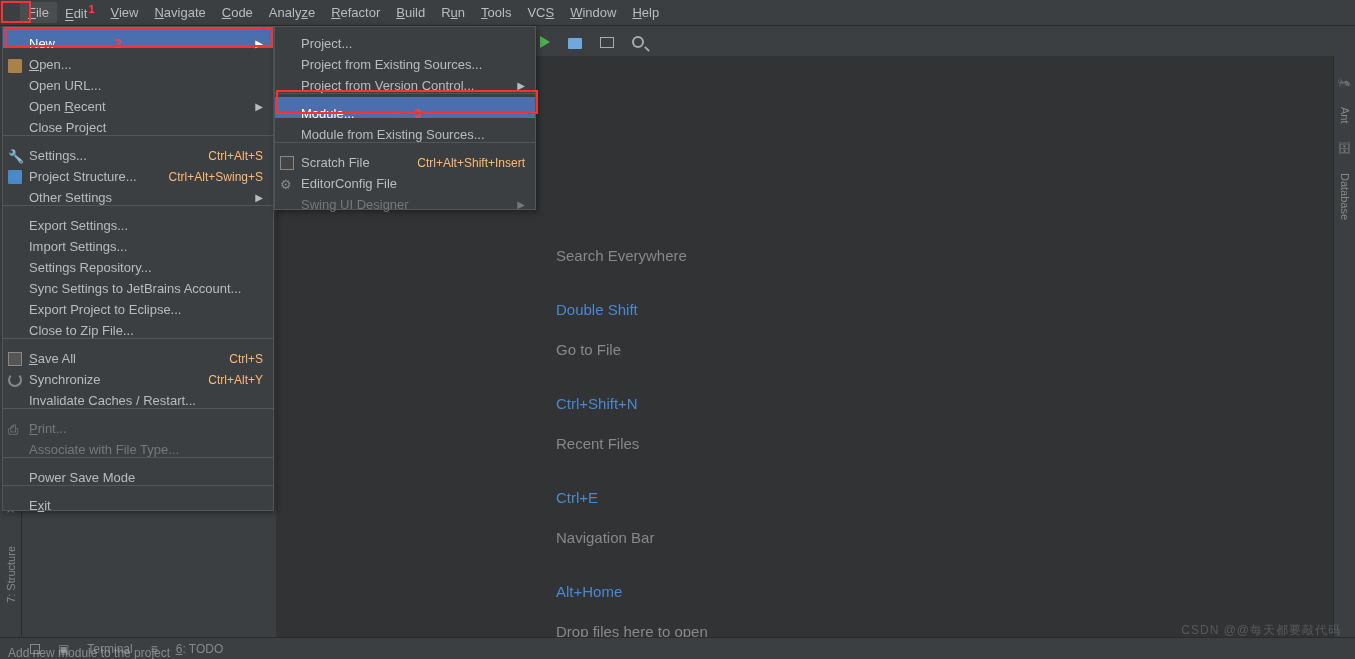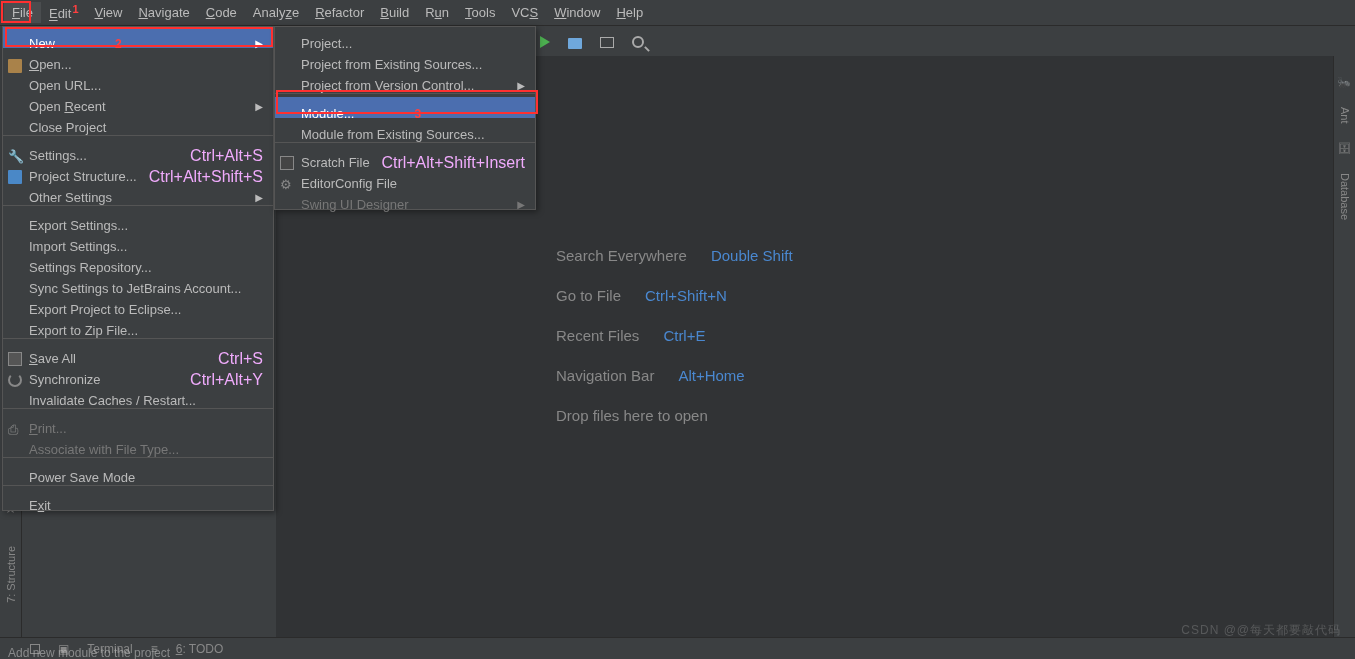--- a/index.html
+++ b/index.html
@@ -1,19 +1,19 @@
 <!DOCTYPE html>
 <html><head>
   <meta charset="utf-8">
   <style>
     * { margin: 0; padding: 0; box-sizing: border-box; font-family: "Segoe UI", Arial, sans-serif; }
     body { background: #3c3f41; color: #bbbbbb; width: 1355px; height: 659px; overflow: hidden; position: relative; font-size: 13px; }
 
     
-    .menubar { height: 26px; background: #3c3f41; display: flex; align-items: center; padding: 0 4px; border-bottom: 1px solid #2b2b2b; position: relative; z-index: 5; }
+    .menubar { height: 26px; background: #3c3f41; display: flex; align-items: center; padding: 0 20px; border-bottom: 1px solid #2b2b2b; position: relative; z-index: 5; }
     .menubar-item { padding: 3px 8px; cursor: default; }
     .menubar-item.active { background: #4a4d4f; }
     .mn { text-decoration: underline; }
     .menubar-item .num { color: #ff4040; font-weight: bold; font-size: 11px; margin-left: 1px; vertical-align: super; }
 
     
     .ann1 { position: absolute; border: 2px solid #ff3030; pointer-events: none; z-index: 50; }
     .ann-file  { left: 1px;   top: 1px;   width: 30px;  height: 22px; }
     .ann-new   { left: 5px;   top: 27px;  width: 268px; height: 20px; }
     .ann-mod   { left: 276px; top: 90px;  width: 262px; height: 24px; }
@@ -27,21 +27,21 @@
     .mag { width:12px;height:12px;border:2px solid #aaa;border-radius:50%;position:relative; }
     .mag:after{content:"";position:absolute;width:6px;height:2px;background:#aaa;transform:rotate(45deg);left:10px;top:10px;}
 
     
     .dropdown { position: absolute; background: #3c3f41; border: 1px solid #555; box-shadow: 2px 2px 6px rgba(0,0,0,.4); z-index: 20; }
     .file-menu { left: 2px; top: 26px; width: 272px; }
     .new-menu  { left: 274px; top: 26px; width: 262px; }
     .mi { display: flex; align-items: center; height: 21px; padding: 12px 10px 0 26px; position: relative; white-space: nowrap; }
     .mi.hl { background: #4b6eaf; color: #fff; }
     .mi.disabled { color: #777; gap: 32px; }
-    .mi .shortcut { margin-left: auto; color: #f0abfc; font-size: 16px; }
+    .mi .shortcut { margin-left: auto; color: #fdba74; font-size: 12px; }
     .mi .sub-arrow { margin-left: auto; font-size: 10px; }
     .sep { height: 1px; background: #555; margin: 3px 0; }
     .mi .icn { position: absolute; left: 5px; width: 14px; height: 14px; }
     .i-folder{background:#a9824a;border-radius:1px;height:10px;margin-top:2px;}
     .i-disk{border:1px solid #888;background:#555;}
     .i-sync{border:2px solid #888;border-radius:50%;width:12px;height:12px;border-top-color:transparent;}
     .i-print{color:#888;}
     .i-proj{background:#4a88c7;border-radius:1px;}
     .i-file{border:1px solid #888;background:#444;}
     .i-gear{color:#888;}
@@ -50,21 +50,21 @@
     
     .right-stripe { position: absolute; right: 0; top: 56px; width: 22px; bottom: 22px; background: #3c3f41; border-left:1px solid #2b2b2b; display:flex; flex-direction:column; align-items:center; gap:18px; padding-top:20px; color:#888; font-size:11px; }
     .right-stripe .vlabel { writing-mode: vertical-rl; }
     .left-stripe { position:absolute; left:0; top:500px; width:22px; bottom:22px; background:#3c3f41; border-right:1px solid #2b2b2b; display:flex; flex-direction:column; align-items:center; justify-content:flex-start; }
     .left-stripe .star{color:#888;font-size:14px;margin-bottom:30px;}
     .left-stripe .vlabel{writing-mode:vertical-rl; transform:rotate(180deg); color:#888; font-size:11px;}
 
     
     .editor { position:absolute; left:276px; top:56px; right:22px; bottom:22px; background:#313335; }
     .welcome { position:absolute; left:280px; top:180px; color:#888; font-size:15px; line-height:40px; }
-    .welcome .row { display:flex; gap:24px; }
+    .welcome .row { display:flex; gap:14px;flex-direction:column; }
     .welcome .k { color:#4a88d0; }
 
     
     .bottombar { position:absolute; left:0; right:0; bottom:0; height:22px; background:#3c3f41; border-top:1px solid #2b2b2b; display:flex; align-items:center; padding:0 10px; gap:18px; color:#888; font-size:12px; }
     .bottombar .sq{width:10px;height:10px;border:1px solid #888;display:inline-block;margin-left:20px;}
     .statusline{position:absolute;left:8px;bottom:-1px;color:#bbb;font-size:12px;opacity:.6;}
 
     
     .watermark { position:absolute; right:14px; bottom:20px; color:rgba(200,200,200,.25); font-size:12px; letter-spacing:1px; }
   </style>
@@ -120,21 +120,21 @@
     </div>
   <div class="sep"></div>
   <div class="mi">
     <span class="icn">🔧</span>
     <span>Settings...</span>
     <span class="shortcut">Ctrl+Alt+S</span>
   </div>
   <div class="mi">
     <span class="icn i-proj"></span>
     <span>Project Structure...</span>
-    <span class="shortcut">Ctrl+Alt+Shift+S</span>
+    <span class="shortcut">Ctrl+Alt+Swing+S</span>
   </div>
   <div class="mi">
     <span>Other Settings</span>
     <span class="sub-arrow">▶</span>
   </div>
   <div class="sep"></div>
   <div class="mi">
       <span>Export Settings...</span>
     </div>
   <div class="mi">
@@ -143,21 +143,21 @@
   <div class="mi">
       <span>Settings Repository...</span>
     </div>
   <div class="mi">
       <span>Sync Settings to JetBrains Account...</span>
     </div>
   <div class="mi">
       <span>Export Project to Eclipse...</span>
     </div>
   <div class="mi">
-      <span>Export to Zip File...</span>
+      <span>Close to Zip File...</span>
     </div>
   <div class="sep"></div>
   <div class="mi">
     <span class="icn i-disk"></span>
     <span><span class="mn">S</span>ave All</span>
     <span class="shortcut">Ctrl+S</span>
   </div>
   <div class="mi">
     <span class="icn i-sync"></span>
     <span>Synchronize</span>

